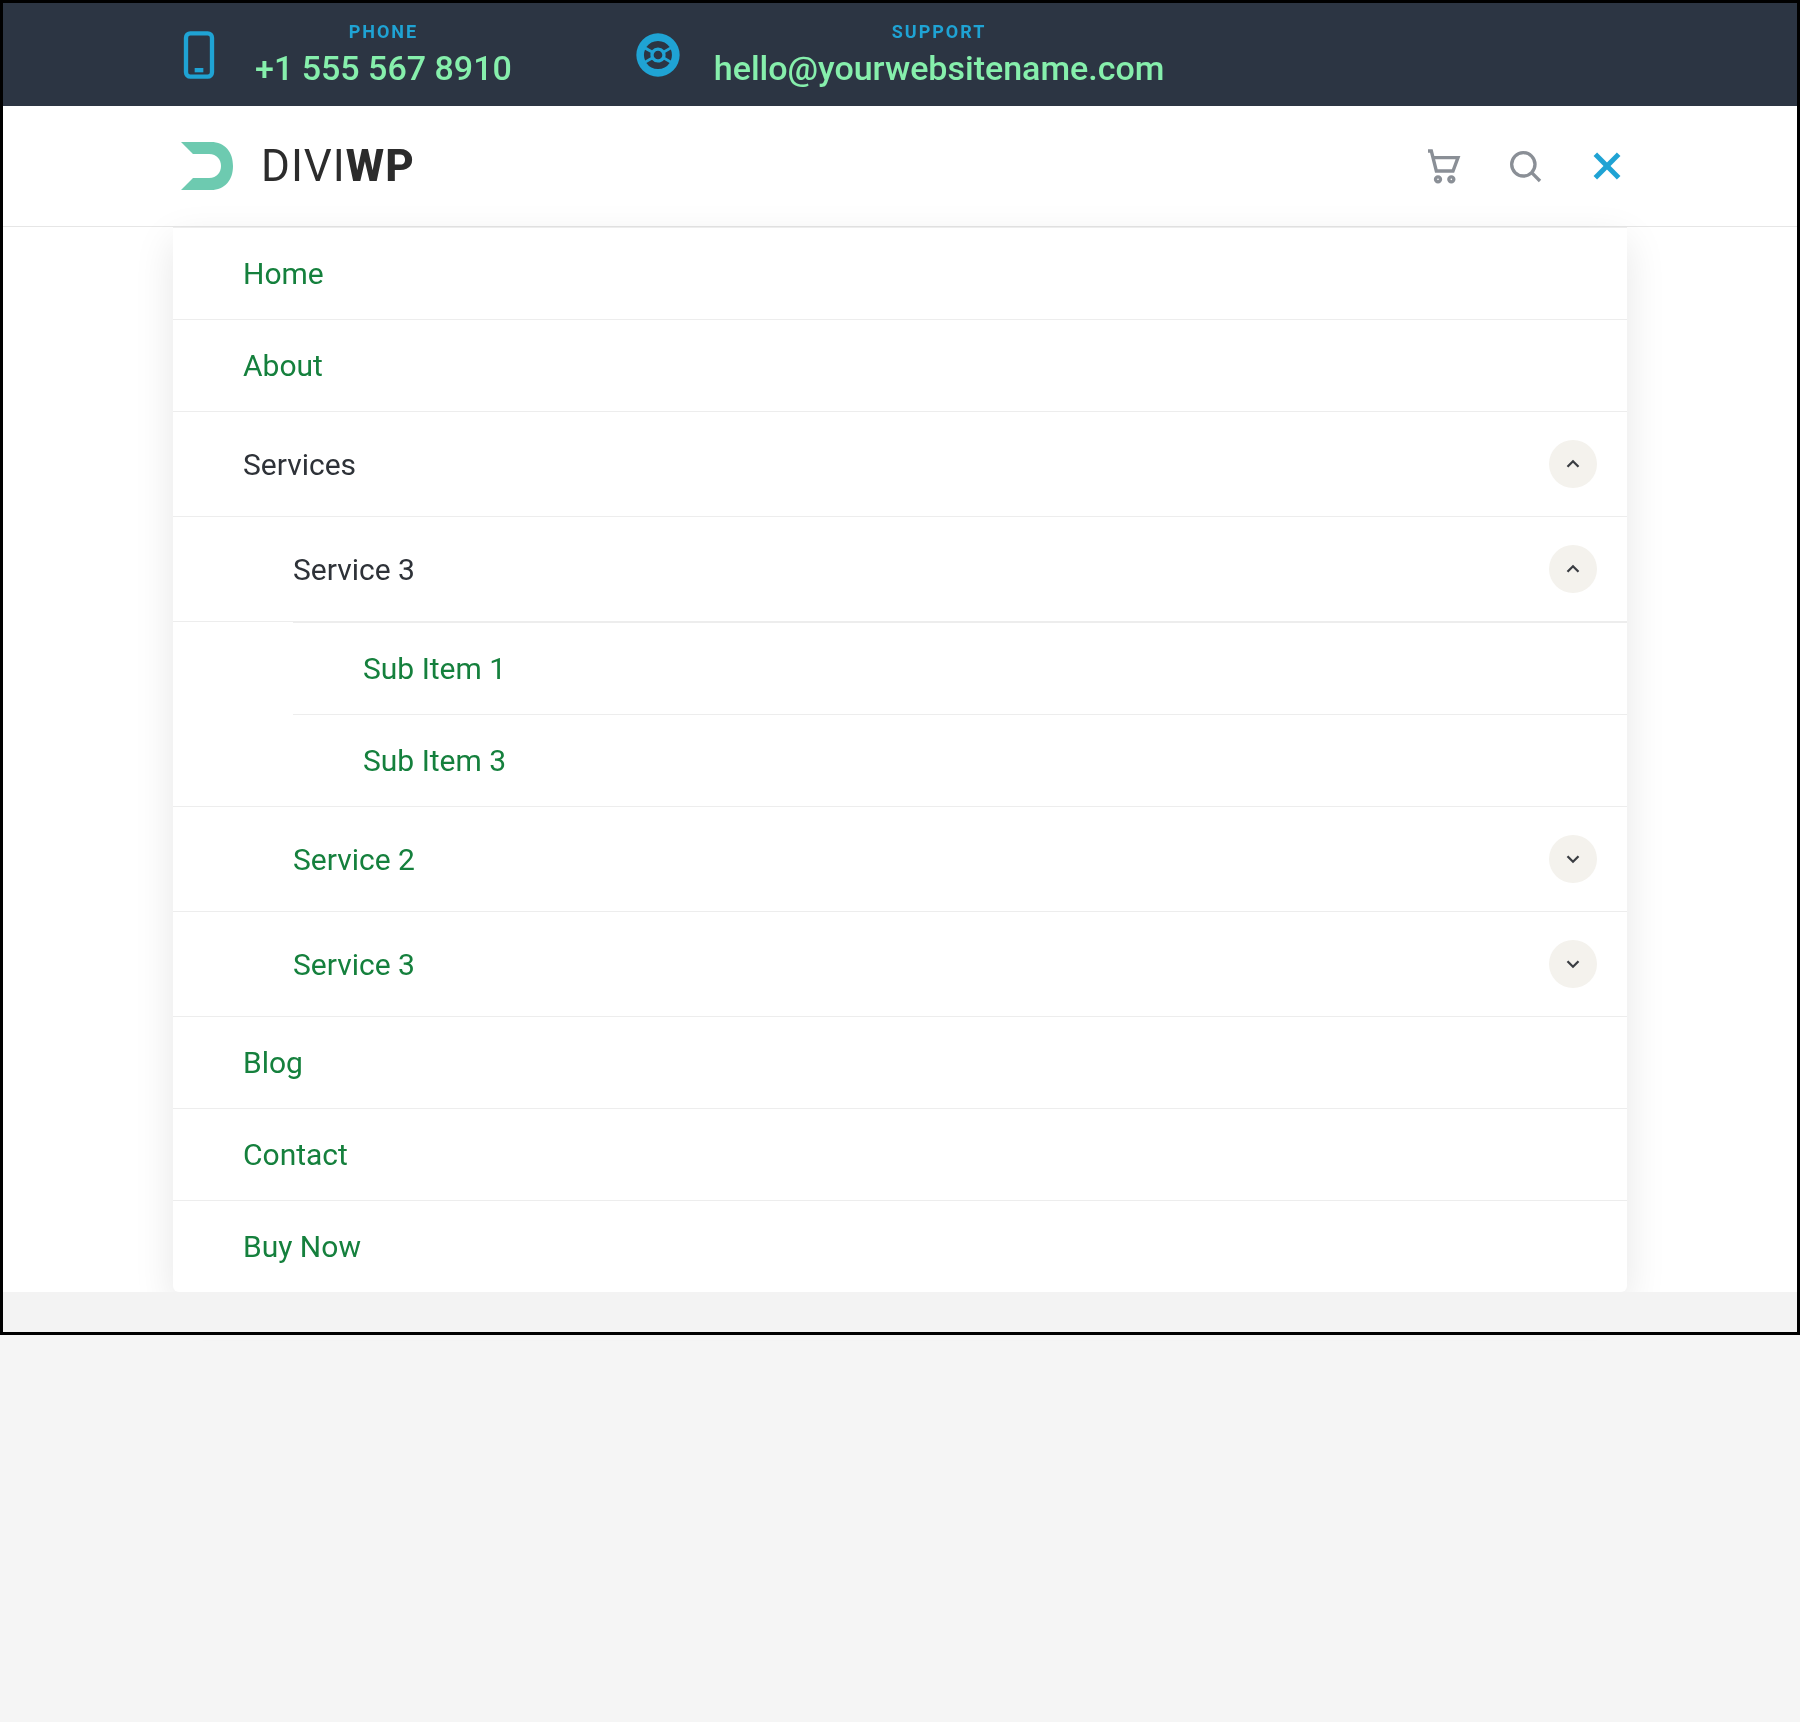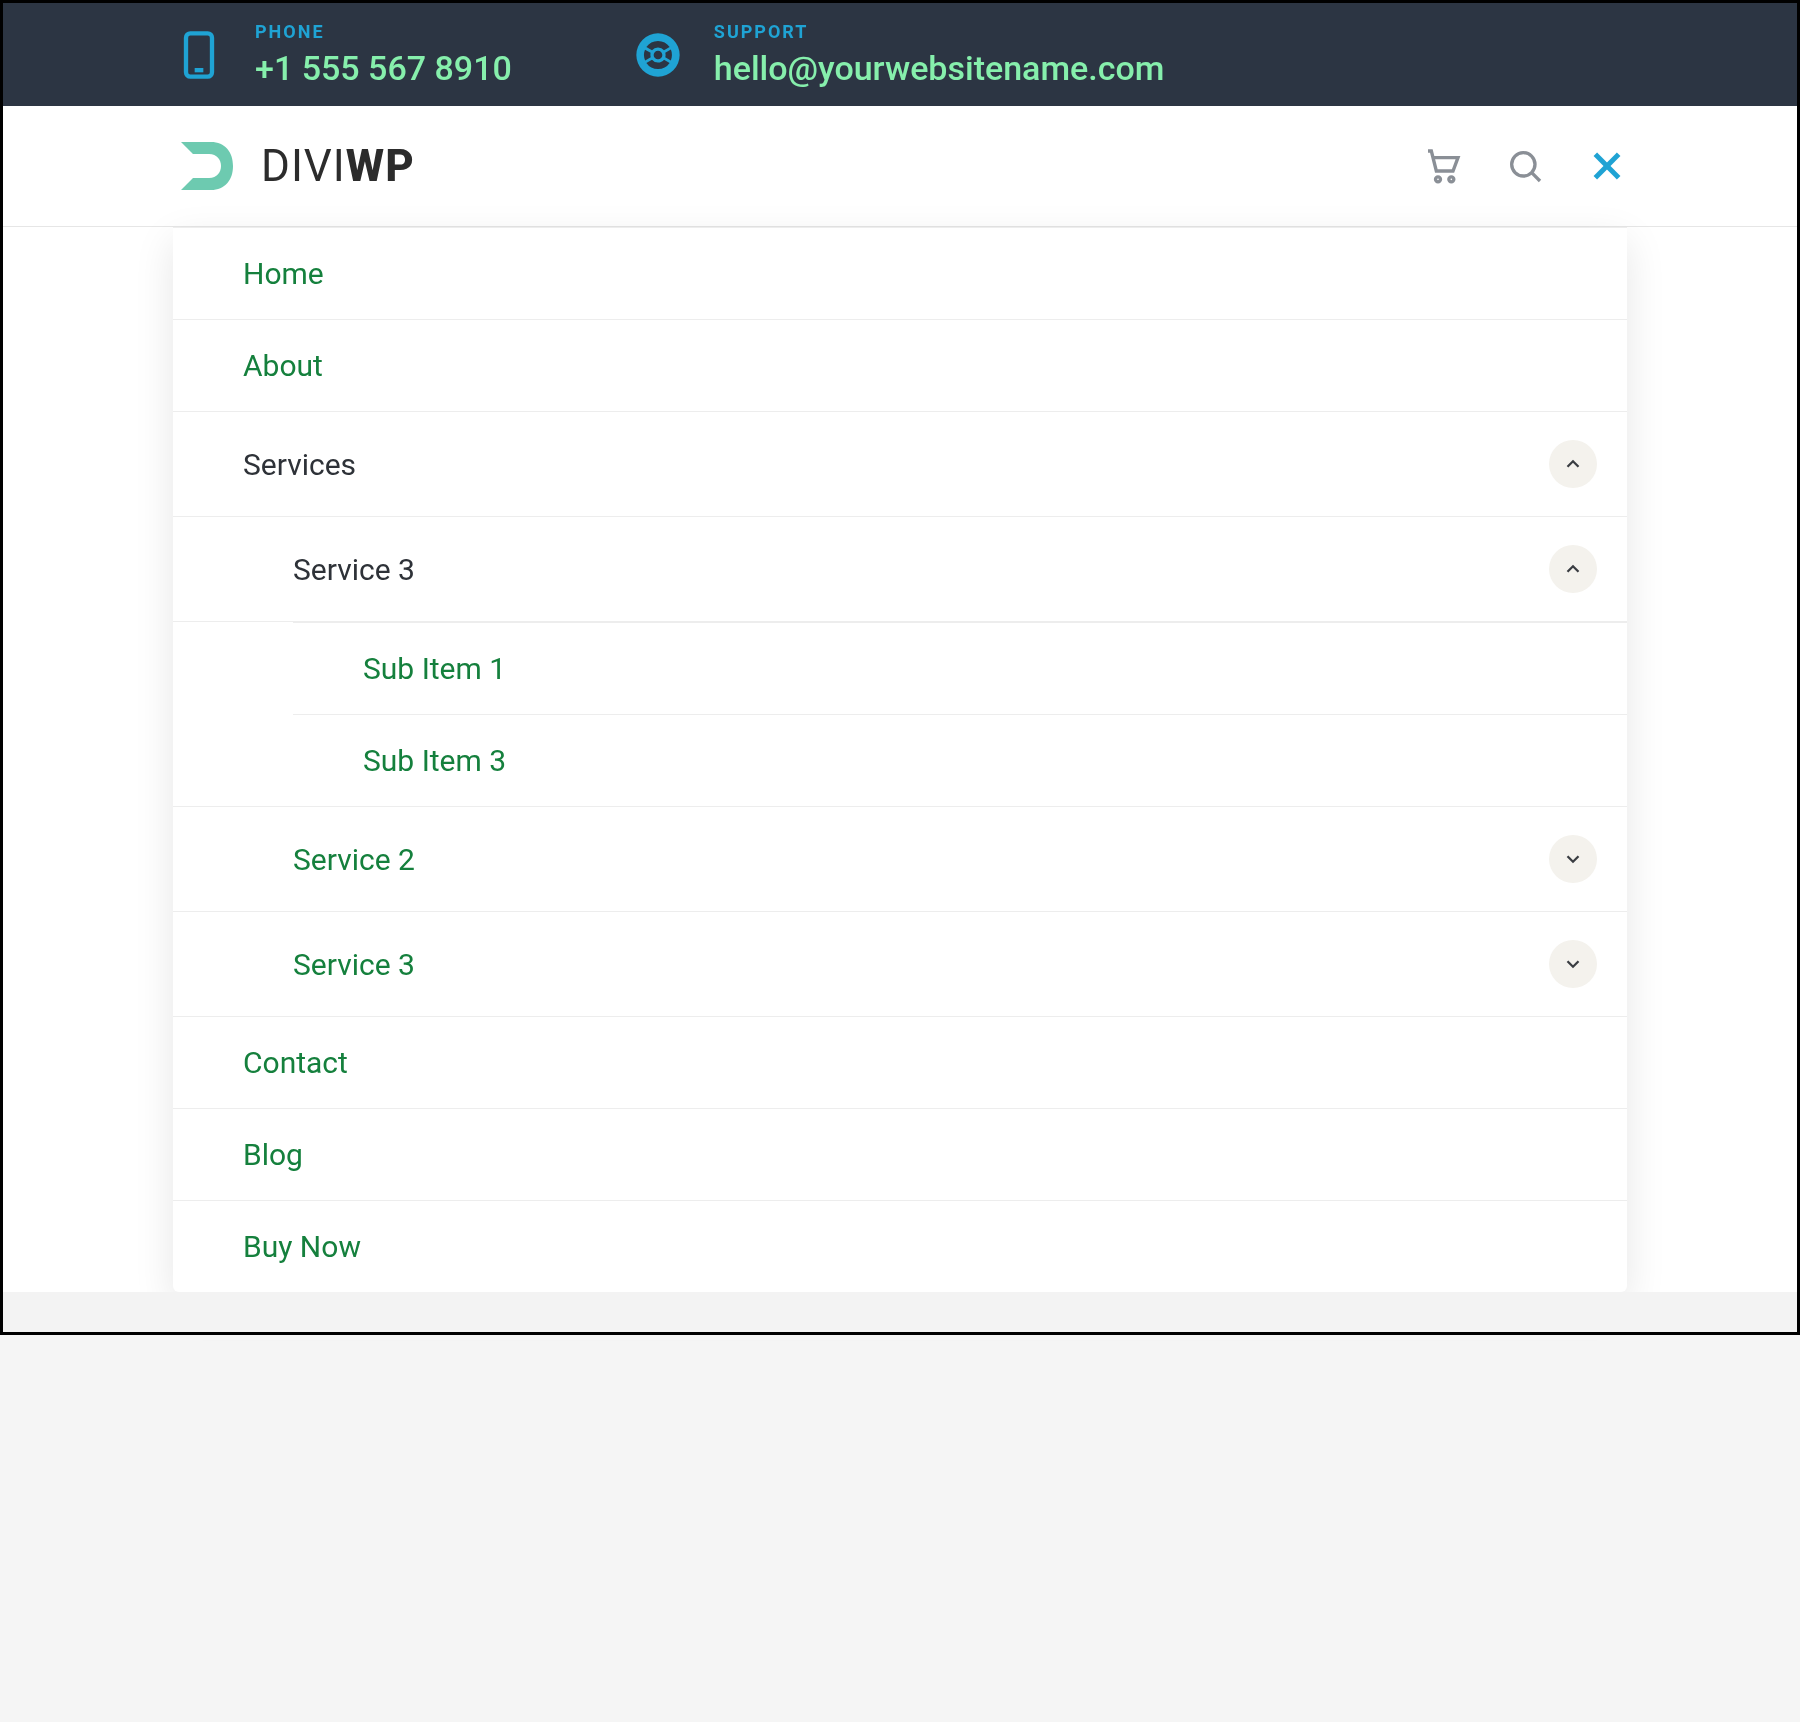--- a/index.html
+++ b/index.html
@@ -15,20 +15,21 @@
     background: #fff;
   }
 
   
   .topbar {
     background: #2c3543;
     display: flex;
     align-items: center;
     padding: 18px 170px;
     gap: 120px;
+    text-align: center;
   }
   .contact-item {
     display: flex;
     align-items: center;
     gap: 30px;
   }
   .contact-icon {
     width: 52px;
     height: 52px;
     color: #1fa3d4;
@@ -260,25 +261,25 @@
       <div class="menu-item lvl2">
         <span class="label">Service 3</span>
         <span class="chev-btn">
           <svg viewBox="0 0 24 24" fill="none" stroke="currentColor" stroke-width="2.5">
               <polyline points="6 9 12 15 18 9"></polyline>
             </svg>
         </span>
       </div>
 
       <div class="menu-item">
+        <span class="label">Blog</span>
+      </div>
+
+      <div class="menu-item">
         <span class="label">Contact</span>
-      </div>
-
-      <div class="menu-item">
-        <span class="label">Blog</span>
       </div>
 
       <div class="menu-item" style="border-bottom:none;">
         <span class="label">Buy Now</span>
       </div>
 
     </div>
   </div>
 
   <div class="bottom-shadow"></div>

